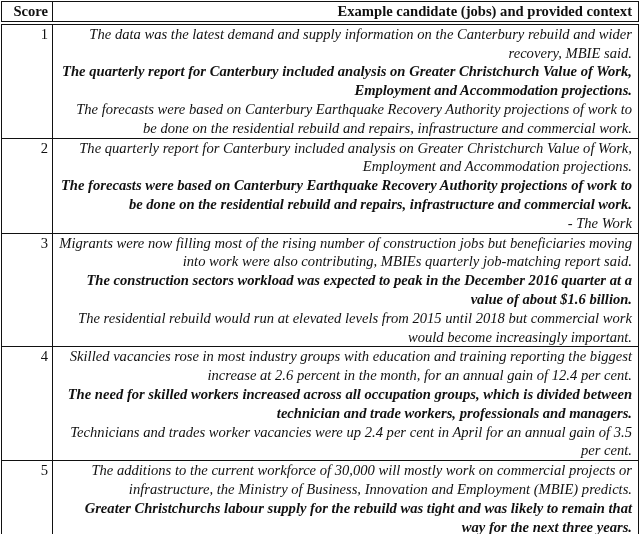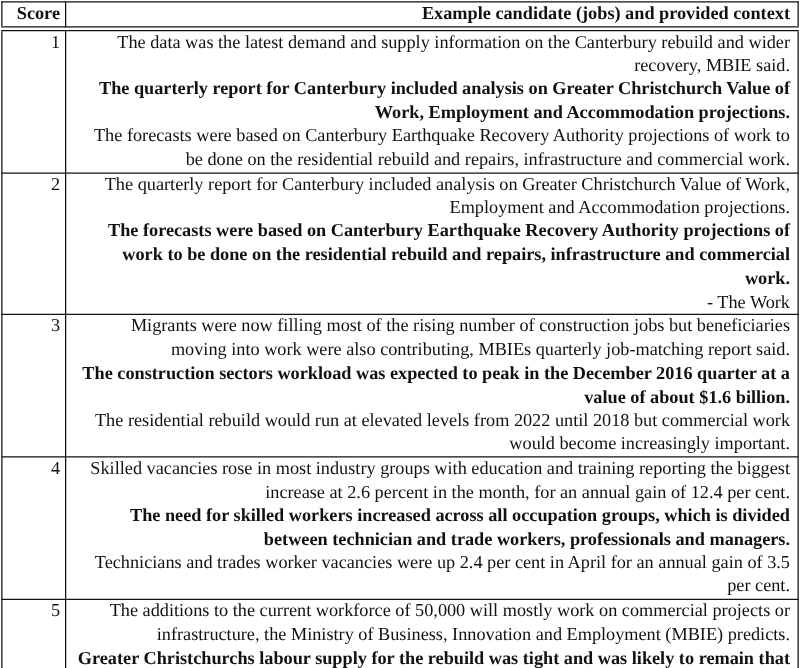--- a/index.html
+++ b/index.html
@@ -9,21 +9,21 @@
     border-collapse:collapse; font-size:14.6px; line-height:18.8px;
   }
   table.main th, table.main td {
     border:1.3px solid #111; vertical-align:top; text-align:right;
   }
   table.main th { font-weight:bold; padding:0px 6px 0px 6px; height:18px; }
   table.main thead tr { border-bottom:4px double #111; }
   table.main th.score-col, table.main td.score-col { width:40px; padding-left:6px; padding-right:4px; }
   table.main td { padding:0px 6px 0px 6px; }
   td.ctx { text-align:justify; }
-  .ctx p { margin:0; }
+  .ctx p { margin:0;font-style:italic; }
   .ctx .cand { font-weight:bold; }
 </style>
 </head>
 <body>
 
 <table class="main">
   <thead>
     <tr>
       <th class="score-col">Score</th>
       <th>Example candidate (jobs) and provided context</th>
@@ -44,33 +44,33 @@
         <p>The quarterly report for Canterbury included analysis on Greater Christchurch Value of Work, Em­ployment and Accommodation projections.</p>
         <p class="cand">The forecasts were based on Canterbury Earthquake Recovery Authority projections of work to be done on the residential rebuild and repairs, infrastructure and commercial work.</p>
         <p>- The Work</p>
       </td>
     </tr>
     <tr>
       <td class="score-col">3</td>
       <td class="ctx">
         <p>Migrants were now filling most of the rising number of construction jobs but beneficiaries moving into work were also contributing, MBIEs quarterly job-matching report said.</p>
         <p class="cand">The construction sectors workload was expected to peak in the December 2016 quarter at a value of about $1.6 billion.</p>
-        <p>The residential rebuild would run at elevated levels from 2022 until 2018 but commercial work would become increasingly important.</p>
+        <p>The residential rebuild would run at elevated levels from 2015 until 2018 but commercial work would become increasingly important.</p>
       </td>
     </tr>
     <tr>
       <td class="score-col">4</td>
       <td class="ctx">
         <p>Skilled vacancies rose in most industry groups with education and training reporting the biggest in­crease at 2.6 percent in the month, for an annual gain of 12.4 per cent.</p>
         <p class="cand">The need for skilled workers increased across all occupation groups, which is divided between technician and trade workers, professionals and managers.</p>
         <p>Technicians and trades worker vacancies were up 2.4 per cent in April for an annual gain of 3.5 per cent.</p>
       </td>
     </tr>
     <tr>
       <td class="score-col">5</td>
       <td class="ctx">
-        <p>The additions to the current workforce of 50,000 will mostly work on commercial projects or infras­tructure, the Ministry of Business, Innovation and Employment (MBIE) predicts.</p>
+        <p>The additions to the current workforce of 30,000 will mostly work on commercial projects or infras­tructure, the Ministry of Business, Innovation and Employment (MBIE) predicts.</p>
         <p class="cand">Greater Christchurchs labour supply for the rebuild was tight and was likely to remain that way for the next three years.</p>
 
       </td>
     </tr>
   </tbody>
 </table>
 
 </body></html>

